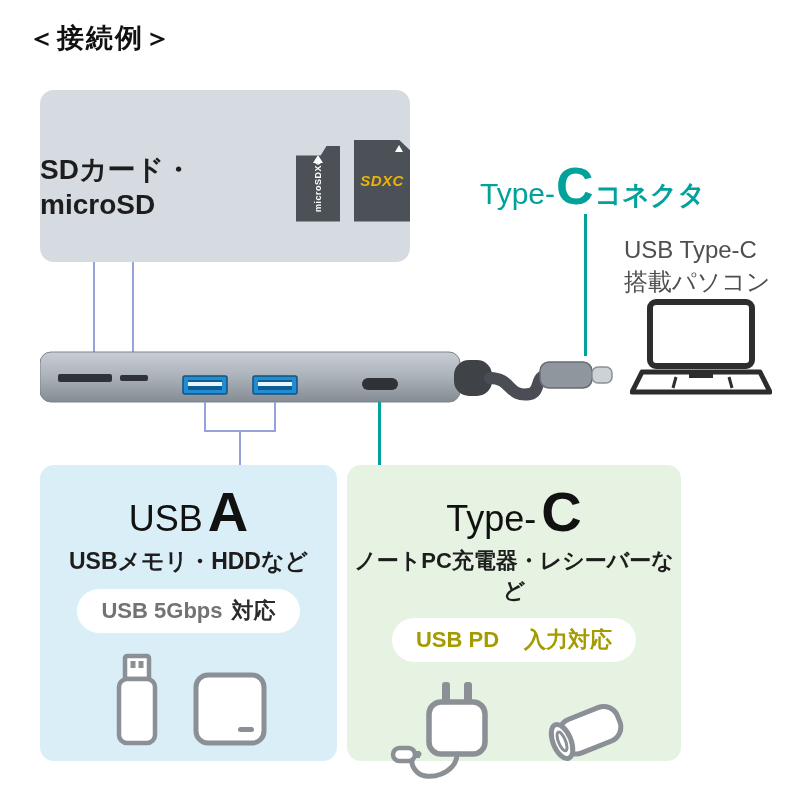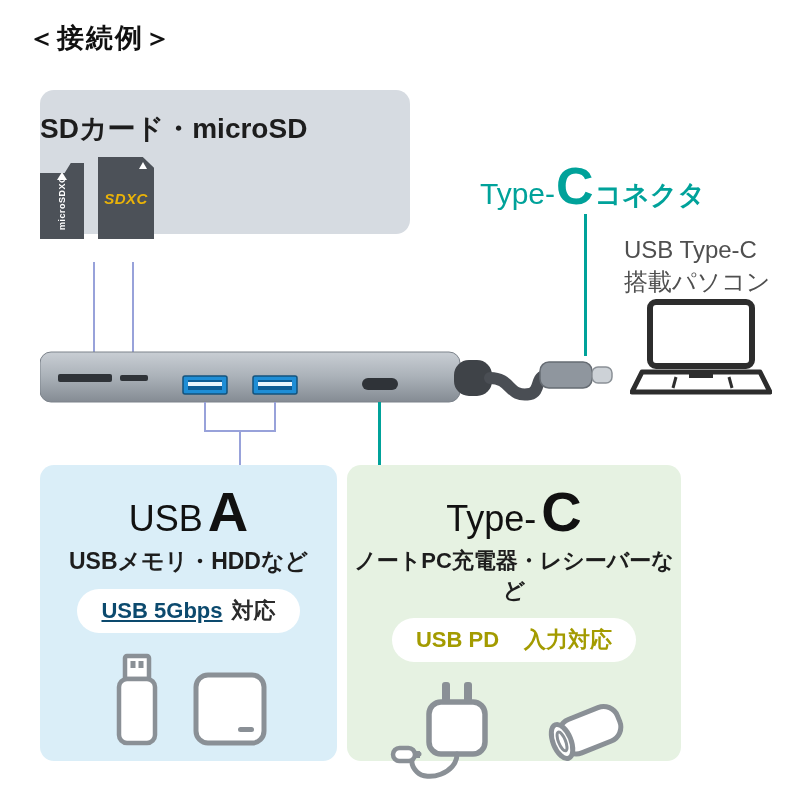--- a/index.html
+++ b/index.html
@@ -6,22 +6,22 @@
   .stage{
     position:relative;width:800px;height:800px;background:#ffffff;overflow:hidden;
     font-family:"Liberation Sans","DejaVu Sans",sans-serif;
   }
   .abs{position:absolute;}
 
   
   .page-title{left:28px;top:20px;font-size:27px;font-weight:700;color:#111;letter-spacing:2px;}
 
   
-  .sd-panel{left:40px;top:90px;width:370px;height:144px;background:#d6dbe1;border-radius:14px;
-    display:flex;flex-direction:column;align-items:flex-start;}
+  .sd-panel{left:40px;top:90px;width:370px;height:172px;background:#d6dbe1;border-radius:14px;
+    display:flex;flex-direction:row;align-items:center;}
   .sd-panel-label{margin-top:20px;font-size:28px;font-weight:800;color:#1d1d1d;}
   .card-row{display:flex;align-items:flex-end;gap:14px;margin-top:9px;}
   .microsd{position:relative;width:44px;height:76px;background:#4c5158;
     clip-path:polygon(0 13%,56% 13%,70% 0,100% 0,100% 100%,0 100%);}
   .microsd-tri{position:absolute;top:9px;left:50%;transform:translateX(-50%);width:0;height:0;
     border-left:5px solid transparent;border-right:5px solid transparent;border-bottom:8px solid #fff;}
   .microsd-text{position:absolute;top:52%;left:50%;transform:translate(-50%,-50%) rotate(-90deg);
     color:#fff;font-size:9px;font-weight:700;white-space:nowrap;letter-spacing:.5px;}
   .sdcard{position:relative;width:56px;height:82px;background:#4c5158;
     clip-path:polygon(0 0,80% 0,100% 13%,100% 100%,0 100%);
@@ -48,21 +48,21 @@
   .panel{border-radius:14px;text-align:center;}
   .usb-a-panel{left:40px;top:465px;width:297px;height:296px;background:#daeef8;}
   .type-c-panel{left:347px;top:465px;width:334px;height:296px;background:#e6f2e2;}
   .panel-title{margin-top:14px;color:#111;}
   .panel-title .t-pre{font-size:36px;font-weight:500;}
   .panel-title .t-big{font-size:56px;font-weight:800;margin-left:5px;}
   .panel-sub{font-size:23px;font-weight:800;color:#1d1d1d;margin-top:2px;}
   .type-c-panel .panel-sub{font-size:22px;}
   .badge{display:inline-block;margin-top:12px;background:#fff;border-radius:22px;
     padding:7px 24px;font-size:22px;font-weight:800;white-space:nowrap;}
-  .badge .hl-blue{color:#0c4a6e;text-decoration:underline;}
+  .badge .hl-blue{color:#737373;}
   .badge .rest-dark{color:#2b2b2b;margin-left:9px;}
   .badge .hl-olive{color:#a39b00;}
   .badge .rest-olive{color:#a39b00;margin-left:25px;}
   .icon-row{display:flex;justify-content:center;align-items:flex-end;gap:28px;margin-top:20px;}
   .type-c-panel .icon-row{align-items:center;gap:18px;margin-top:14px;}
 </style>
 </head>
 <body>
 
 <div class="stage">

